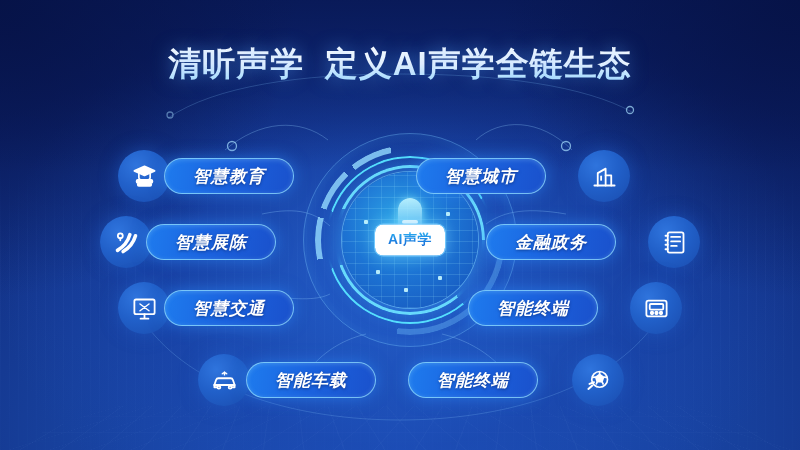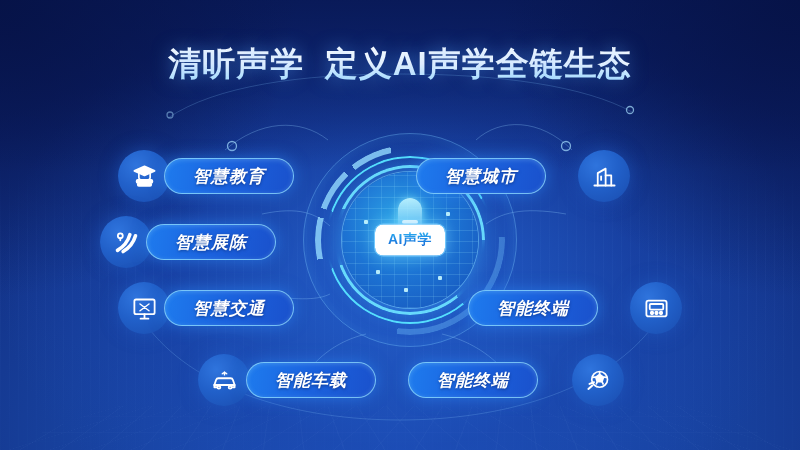--- a/index.html
+++ b/index.html
@@ -287,20 +287,30 @@
       <svg viewBox="0 0 24 24" fill="none" stroke="#ffffff" stroke-width="1.6" stroke-linecap="round" stroke-linejoin="round">
         <path d="M6 20 V9 L13 5 V20"></path>
         <path d="M13 11 H18 V20"></path>
         <path d="M3 20 H21"></path>
         <path d="M9 12 V15"></path>
       </svg>
     </div>
     <div class="pill">智慧城市</div>
   </div>
 
+  <div class="node right" id="node-finance">
+    <div class="blob">
+      <svg viewBox="0 0 24 24" fill="none" stroke="#ffffff" stroke-width="1.6" stroke-linecap="round" stroke-linejoin="round">
+        <rect x="6" y="3" width="14" height="18" rx="1.6"></rect>
+        <path d="M9 7 H17 M9 11 H17 M9 15 H14"></path>
+        <path d="M4 6 H6 M4 10 H6 M4 14 H6 M4 18 H6"></path>
+      </svg>
+    </div>
+    <div class="pill">金融政务</div>
+  </div>
 
   <div class="node right" id="node-terminal">
     <div class="blob">
       <svg viewBox="0 0 24 24" fill="none" stroke="#ffffff" stroke-width="1.6" stroke-linecap="round" stroke-linejoin="round">
         <rect x="3" y="5" width="18" height="14" rx="2"></rect>
         <rect x="6" y="8" width="12" height="5" rx="1"></rect>
         <circle cx="8" cy="16" r="1.1" fill="#ffffff"></circle>
         <circle cx="12" cy="16" r="1.1" fill="#ffffff"></circle>
         <circle cx="16" cy="16" r="1.1" fill="#ffffff"></circle>
       </svg>

